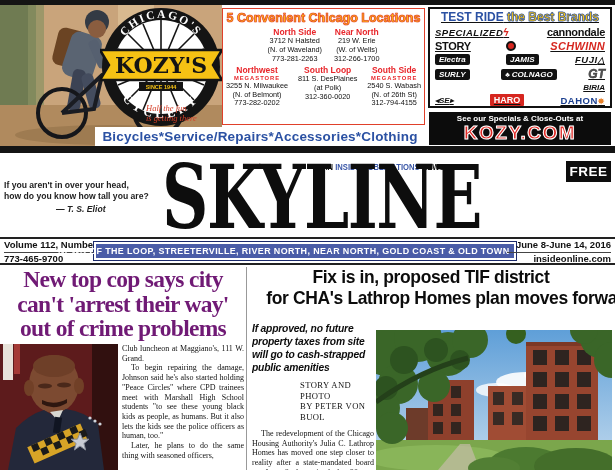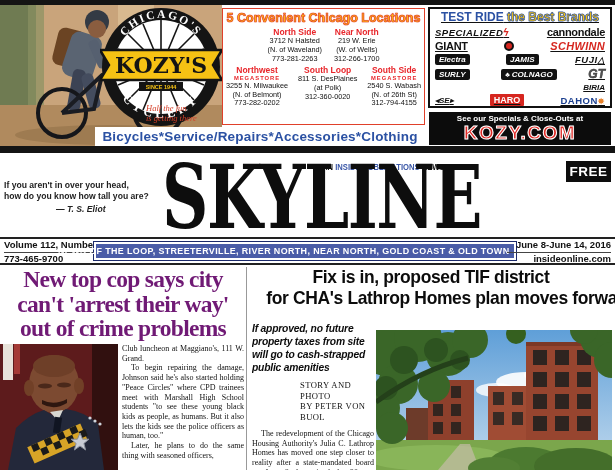--- a/index.html
+++ b/index.html
@@ -216,21 +216,21 @@
 
   <div class="abs brands">
     <div class="brands-head">
       <span class="blue">TEST RIDE</span><span class="yellow"> the Best Brands</span>
     </div>
     <div class="brow">
       <span class="b-it"><span>SPECIALIZED</span><span class="ic-bolt">ϟ</span></span>
       <span class="b-bold">cannondale</span>
     </div>
     <div class="brow">
-      <span class="b-bold">GIANT</span>
+      <span class="b-bold">STORY</span>
       <span class="ic-circ"></span>
       <span class="b-red">SCHWINN</span>
     </div>
     <div class="brow">
       <span class="b-box">Electra</span>
       <span class="b-box">JAMIS</span>
       <span class="b-it"><span>FUJI</span><span class="ic-tri">△</span></span>
     </div>
     <div class="brow">
       <span class="b-box">SURLY</span>

